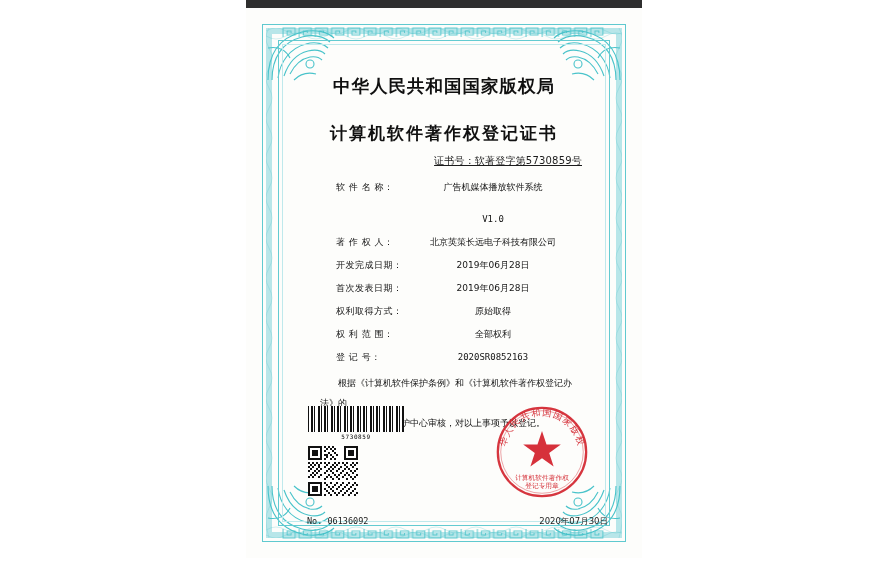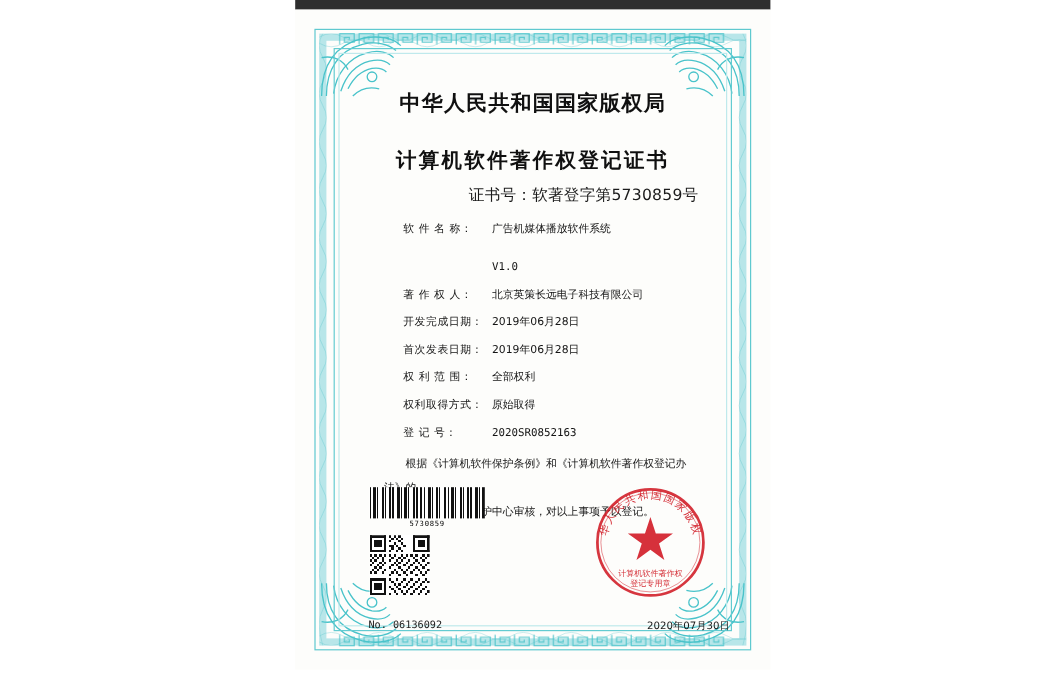--- a/index.html
+++ b/index.html
@@ -123,25 +123,26 @@
     text-align: center;
     font-family: "DejaVu Serif", serif;
     font-size: 17px;
     letter-spacing: 2px;
     margin-top: 24px;
     color: #101010;
     font-weight: 700;
   }
   .cert-no {
     text-align: right;
-    font-size: 13px;
+    font-size: 10px;
     margin-top: 9px;
     padding-right: 16px;
     color: #1b1b1b;
     letter-spacing: .2px;
+    text-decoration: underline;
   }
 
   .fields {
     margin-top: 12px;
     padding-left: 46px;
     padding-right: 22px;
   }
   .field-row {
     display: flex;
     align-items: flex-start;
@@ -153,20 +154,21 @@
   .field-label {
     width: 74px;
     flex: 0 0 74px;
     letter-spacing: .5px;
     color: #141414;
   }
   .field-value {
     flex: 1 1 auto;
     color: #141414;
     font-size: 9px;
+    text-align: center;
   }
   .field-value .second-line {
     display: block;
     font-family: "DejaVu Sans Mono", monospace;
     font-size: 9px;
     margin-top: 18px;
   }
   .mono { font-family: "DejaVu Sans Mono", monospace; }
 
   .statement {
@@ -373,27 +375,27 @@
           <div class="field-label">开发完成日期：</div>
           <div class="field-value">2019年06月28日</div>
         </div>
 
         <div class="field-row">
           <div class="field-label">首次发表日期：</div>
           <div class="field-value">2019年06月28日</div>
         </div>
 
         <div class="field-row">
+          <div class="field-label">权利取得方式：</div>
+          <div class="field-value">原始取得</div>
+        </div>
+
+        <div class="field-row">
           <div class="field-label">权 利 范 围：</div>
           <div class="field-value">全部权利</div>
-        </div>
-
-        <div class="field-row">
-          <div class="field-label">权利取得方式：</div>
-          <div class="field-value">原始取得</div>
         </div>
 
         <div class="field-row">
           <div class="field-label">登 记 号：</div>
           <div class="field-value mono">2020SR0852163</div>
         </div>
 
       </div>
 
       <div class="statement">

